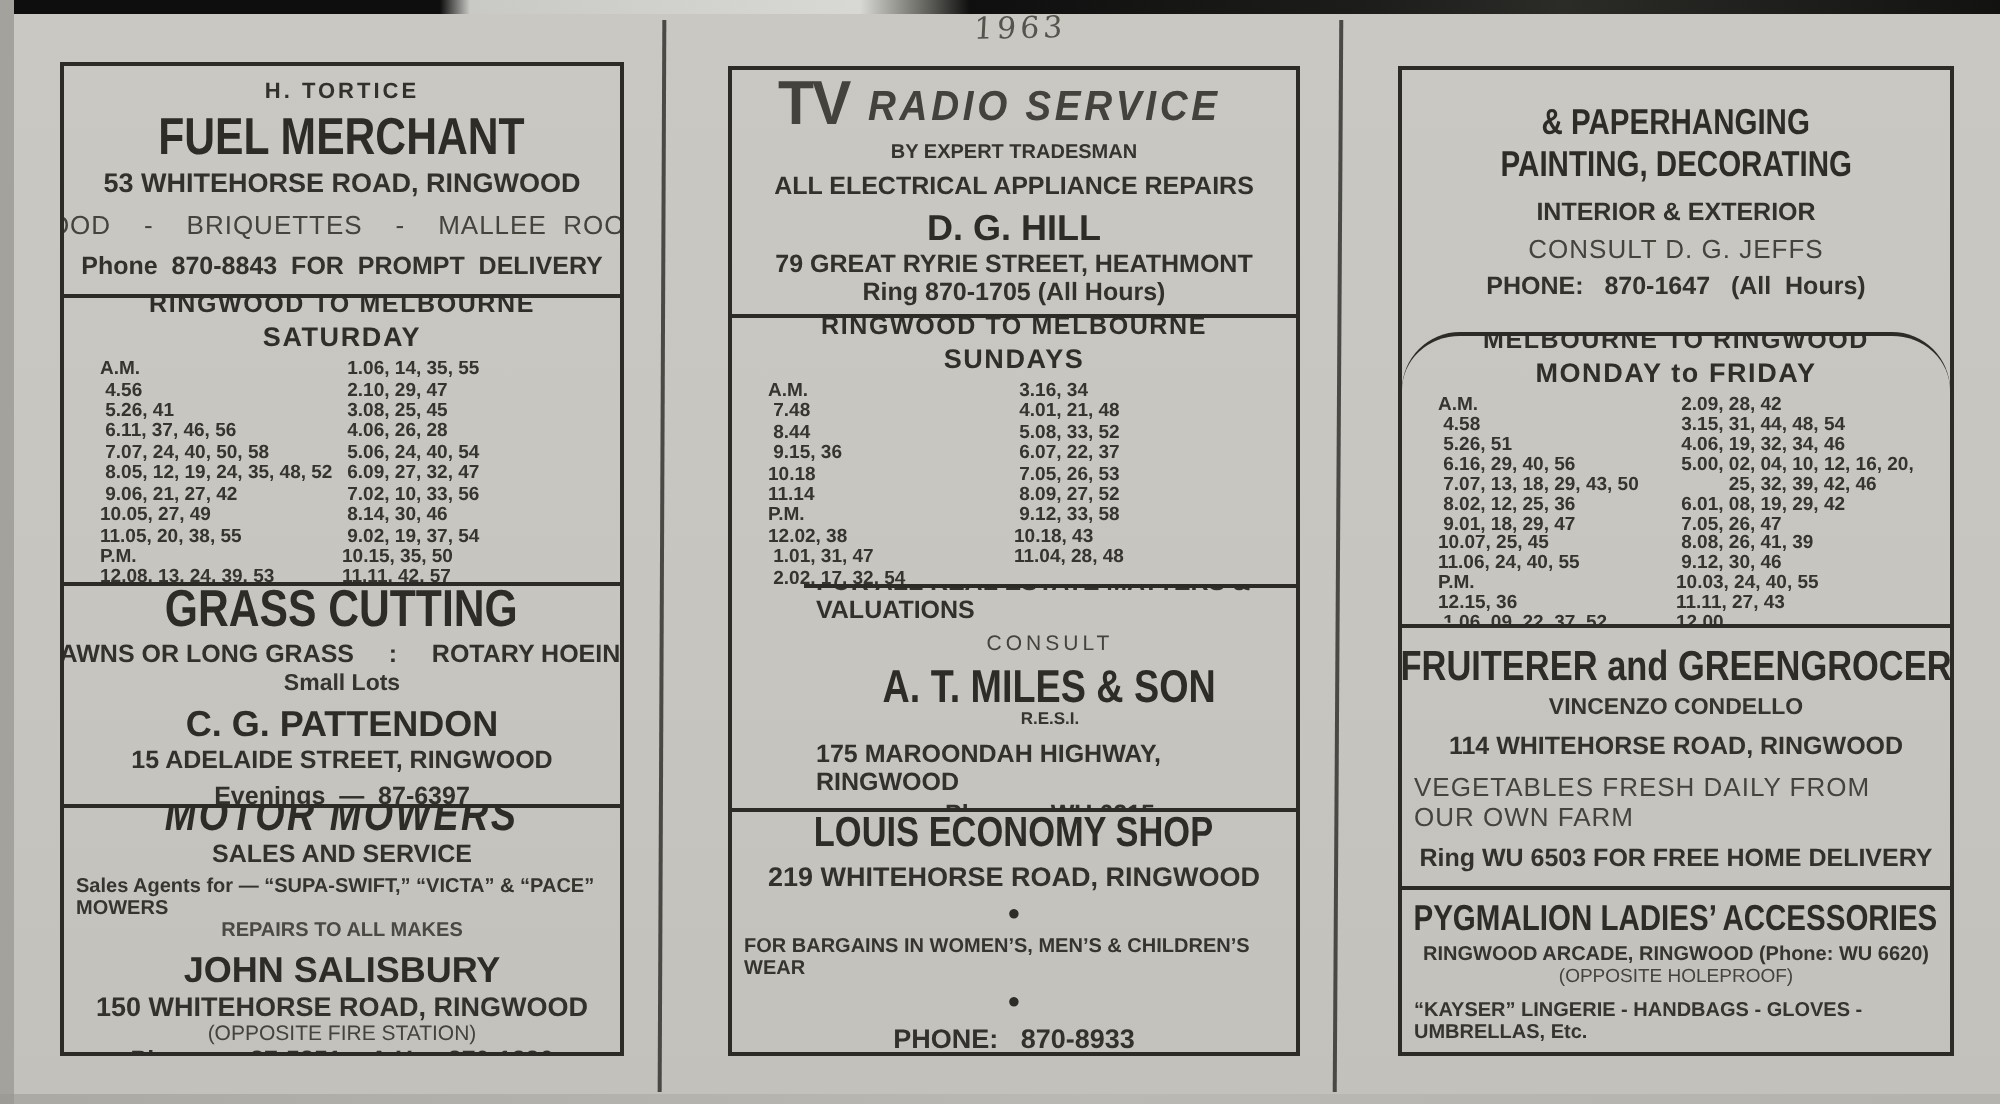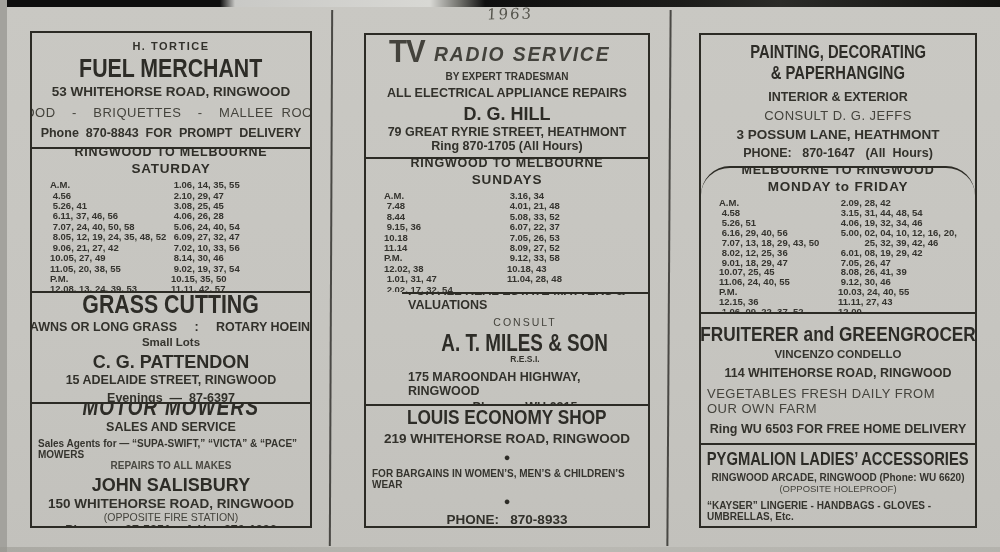--- a/index.html
+++ b/index.html
@@ -154,25 +154,24 @@
     <div class="t-bold14 gap2">219  WHITEHORSE  ROAD,  RINGWOOD</div>
     <div class="bullet gap6">●</div>
     <div class="t-bold10 gap6">FOR  BARGAINS  IN  WOMEN’S,  MEN’S  &amp;  CHILDREN’S  WEAR</div>
     <div class="bullet gap6">●</div>
     <div class="t-bold14 pre gap6">PHONE:   870-8933</div>
   </div>
 </div>
 
 <div id="box-right" class="box">
   <div class="section s1">
+    <div class="t-disp19"><span class="cond">&amp;  PAPERHANGING</span></div>
     <div class="t-disp19"><span class="cond">PAINTING,  DECORATING</span></div>
-    <div class="t-disp19"><span class="cond">&amp;  PAPERHANGING</span></div>
     <div class="t-bold13 gap6">INTERIOR  &amp;  EXTERIOR</div>
     <div class="t-reg13 gap4">CONSULT  D.  G.  JEFFS</div>
-    <div class="t-bold14 gap4">3  POSSUM  LANE,  HEATHMONT</div>
     <div class="t-bold13 pre gap4">PHONE:   870-1647   (All  Hours)</div>
   </div>
   <div class="section s2">
     <div class="tt-title">MELBOURNE  TO  RINGWOOD</div>
     <div class="tt-sub">MONDAY  to  FRIDAY</div>
     <div class="tt-cols">
       <div class="tt-col"><div>A.M.</div><div> 4.58</div><div> 5.26, 51</div><div> 6.16, 29, 40, 56</div><div> 7.07, 13, 18, 29, 43, 50</div><div> 8.02, 12, 25, 36</div><div> 9.01, 18, 29, 47</div><div>10.07, 25, 45</div><div>11.06, 24, 40, 55</div><div>P.M.</div><div>12.15, 36</div><div> 1.06, 09, 22, 37, 52</div></div>
       <div class="tt-col"><div> 2.09, 28, 42</div><div> 3.15, 31, 44, 48, 54</div><div> 4.06, 19, 32, 34, 46</div><div> 5.00, 02, 04, 10, 12, 16, 20,</div><div>          25, 32, 39, 42, 46</div><div> 6.01, 08, 19, 29, 42</div><div> 7.05, 26, 47</div><div> 8.08, 26, 41, 39</div><div> 9.12, 30, 46</div><div>10.03, 24, 40, 55</div><div>11.11, 27, 43</div><div>12.00</div></div>
     </div>
   </div>

